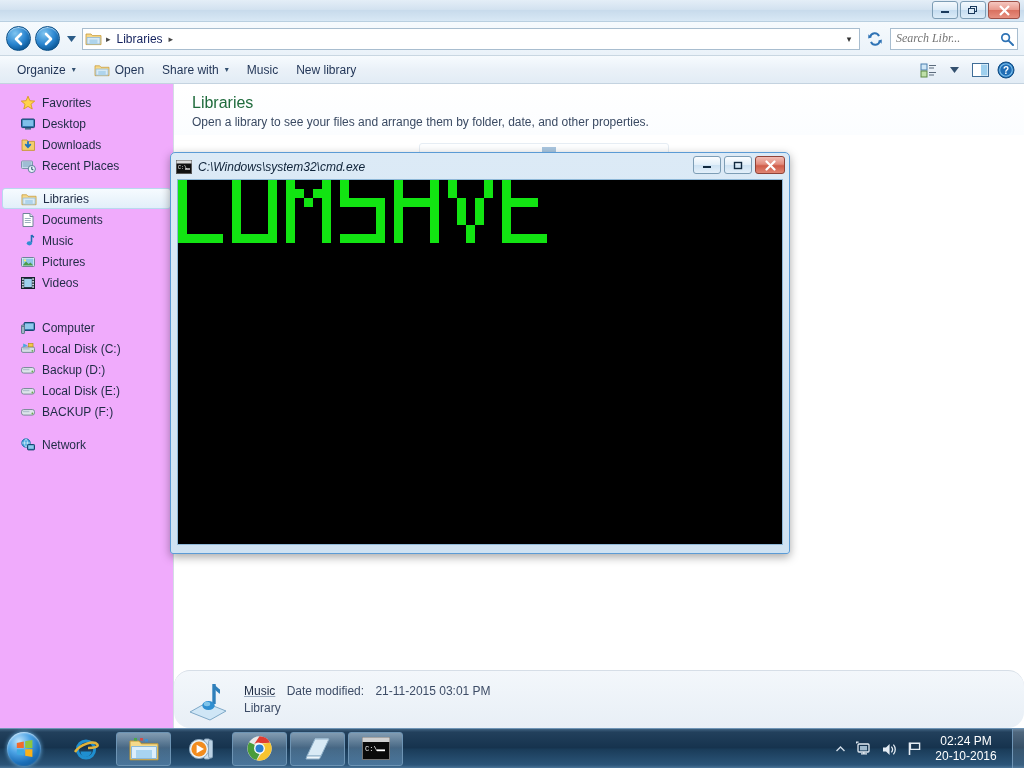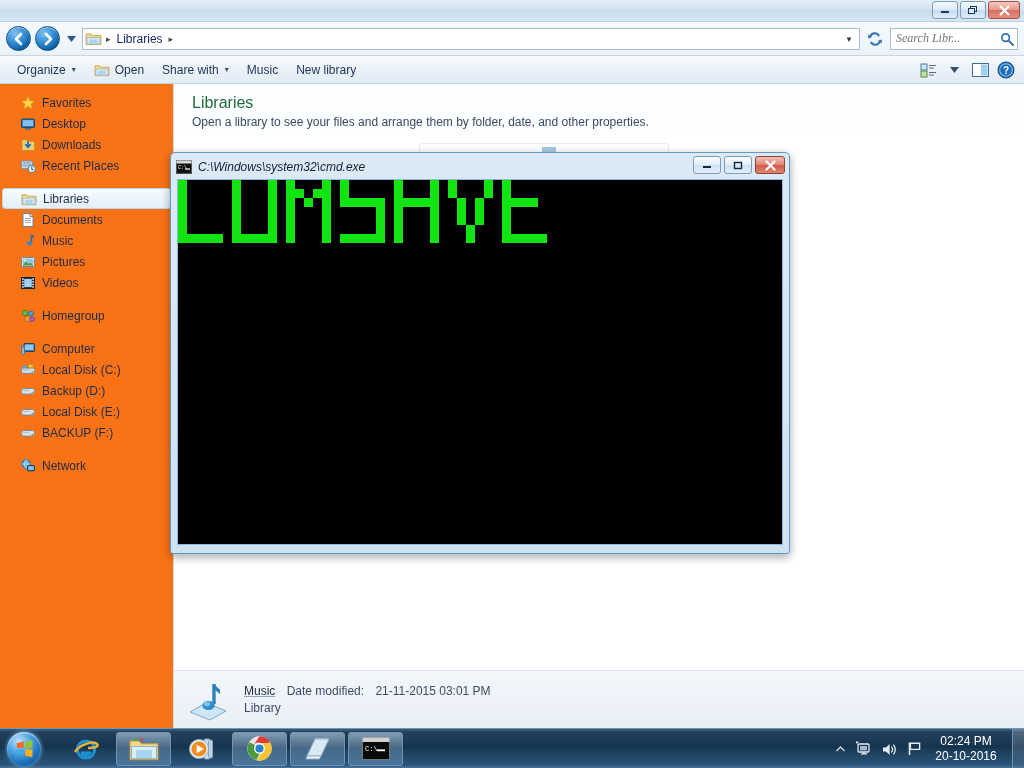--- a/index.html
+++ b/index.html
@@ -93,21 +93,21 @@
     height:22px; display:flex; align-items:center; gap:5px;
     padding:0 9px; font-size:12px; color:#1f3355; border-radius:3px;
   }
   .cmditem .caret { font-size:8px; color:#33506f; margin-left:1px; }
   .cmdright { position:absolute; right:6px; top:0; height:28px; display:flex; align-items:center; gap:2px; }
   .cmdicon { width:24px; height:22px; display:flex; align-items:center; justify-content:center; }
 
   
   .bodysplit { flex:1; display:flex; min-height:0; }
   .navpane {
-    width:174px; background:#f97316; border-right:1px solid #d3dce5;
+    width:174px; background:#f0abfc; border-right:1px solid #d3dce5;
     padding-top:8px; overflow:hidden;
   }
   .navrow {
     height:21px; display:flex; align-items:center; gap:6px;
     padding-left:20px; font-size:12px; color:#1f2b45; white-space:nowrap;
   }
   .navrow.child { }
   .navrow.selected {
     background:linear-gradient(to bottom,#f6fbff 0%,#e2eff9 100%);
     border:1px solid #b9d8ef; border-radius:3px;
@@ -129,21 +129,21 @@
     position:absolute; left:245px; top:8px; width:250px; height:22px;
     border:1px solid #e6edf4; border-radius:3px 3px 0 0;
     background:#fdfeff;
   }
   .ghost-dot { position:absolute; left:368px; top:12px; width:14px; height:5px; background:#a9c6e0; }
 
   
   .detailspane {
     height:58px; border-top:1px solid #d6dee7;
     background:linear-gradient(to bottom,#f3f7fb 0%,#e8eff6 100%);
-    display:flex; align-items:center; padding:0 10px; gap:12px;
+    display:flex; align-items:center; padding:0 10px; gap:12px;border-radius:16px;
   }
   .detail-ico { width:48px; height:48px; flex:0 0 48px; }
   .detail-lines { display:flex; flex-direction:column; gap:3px; }
   .detail-l1 { font-size:12px; color:#1d2a42; }
   .detail-l1 b { font-weight:normal; text-decoration:underline; text-decoration-color:#97a7bb; }
   .detail-l1 .dm { color:#3d4c66; margin-left:8px; }
   .detail-l2 { font-size:12px; color:#3d4c66; }
 
   
   #cmdwin {
@@ -430,29 +430,20 @@
               <rect x="12.3" y="6.1" width="1.6" height="1.4"></rect>
             <rect x="12.3" y="8.8" width="1.6" height="1.4"></rect>
               <rect x="12.3" y="11.3" width="1.6" height="1.4"></rect>
           </g>
         </svg>
         <span>Videos</span>
       </div>
 
       <div class="navgap"></div>
 
-      <div class="navrow">
-        <svg class="navico" viewBox="0 0 16 16">
-          <circle cx="5" cy="5" r="2.6" fill="#6fc04a" stroke="#3f7f2a"></circle>
-          <circle cx="11" cy="5.6" r="2.4" fill="#4aa8e0" stroke="#2470a8"></circle>
-          <circle cx="7.6" cy="11" r="2.8" fill="#f09a3a" stroke="#b8691c"></circle>
-          <circle cx="12.2" cy="11.4" r="2.1" fill="#a46fd0" stroke="#6f3f9c"></circle>
-        </svg>
-        <span>Homegroup</span>
-      </div>
 
       <div class="navgap"></div>
 
       <div class="navrow">
         <svg class="navico" viewBox="0 0 16 16">
           <rect x="4" y="2.5" width="10.5" height="8" rx="1" fill="#2d6fa8" stroke="#17476f"></rect>
           <rect x="5" y="3.5" width="8.5" height="5.6" fill="#8fc9ec"></rect>
           <rect x="1.5" y="5" width="3" height="8.5" rx=".6" fill="#9db4c6" stroke="#5f768a"></rect>
           <rect x="2.2" y="6" width="1.6" height="1" fill="#4a6e8c"></rect>
         </svg>

